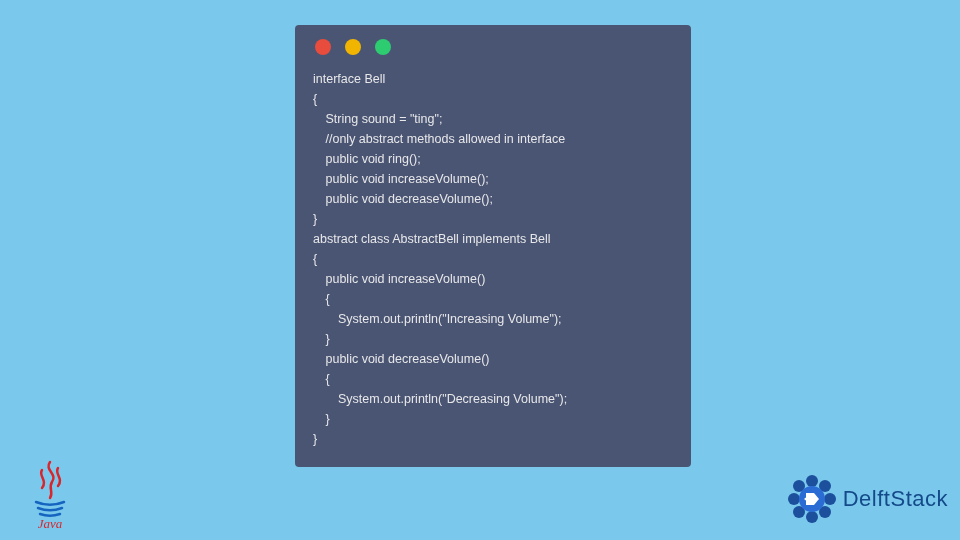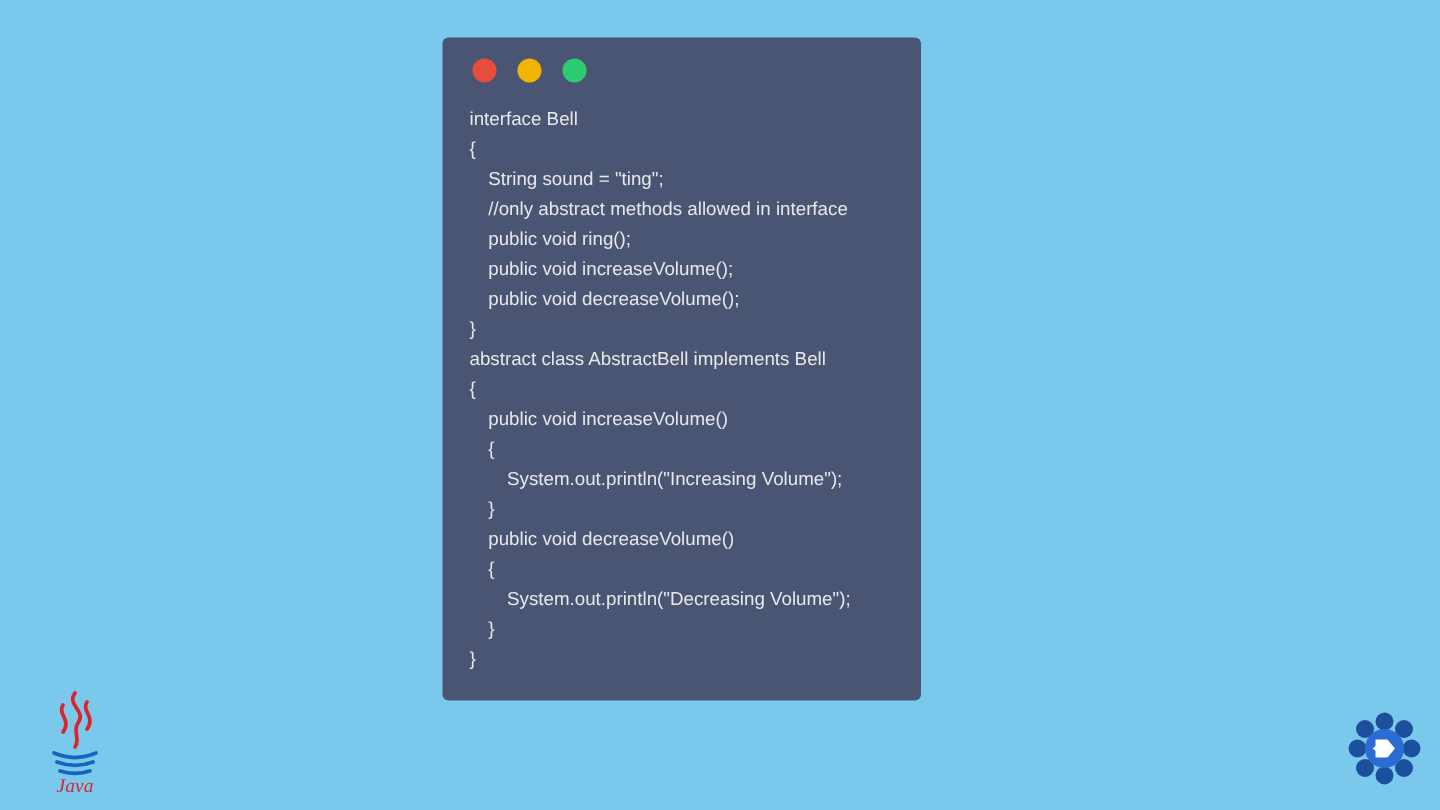--- a/index.html
+++ b/index.html
@@ -8,21 +8,21 @@
     height: 540px;
     background: #7ac9ed;
     font-family: Arial, Helvetica, sans-serif;
     position: relative;
     overflow: hidden;
   }
   .code-window {
     position: absolute;
     left: 295px;
     top: 25px;
-    width: 319px;
+    width: 396px;
     background: #4a5573;
     border-radius: 4px;
     padding: 14px 18px 18px 18px;
   }
   .traffic-lights {
     display: flex;
     gap: 14px;
     margin-bottom: 14px;
     padding-left: 2px;
   }
@@ -117,13 +117,14 @@
         <circle r="6" cx="0" cy="18"></circle>
           <circle r="6" cx="-13" cy="13"></circle>
         <circle r="6" cx="-18" cy="0"></circle>
           <circle r="6" cx="-13" cy="-13"></circle>
       </g>
       <circle r="13" fill="#2a6bd4"></circle>
       <path d="M-6 -6 L2 -6 L7 0 L2 6 L-6 6 Z" fill="#fff"></path>
       <path d="M-8 0 L-3 -4 L-3 4 Z" fill="#fff"></path>
     </g>
   </svg>
+  <span class="delft-text">DelftStack</span>
 </div>
 
 </body></html>

